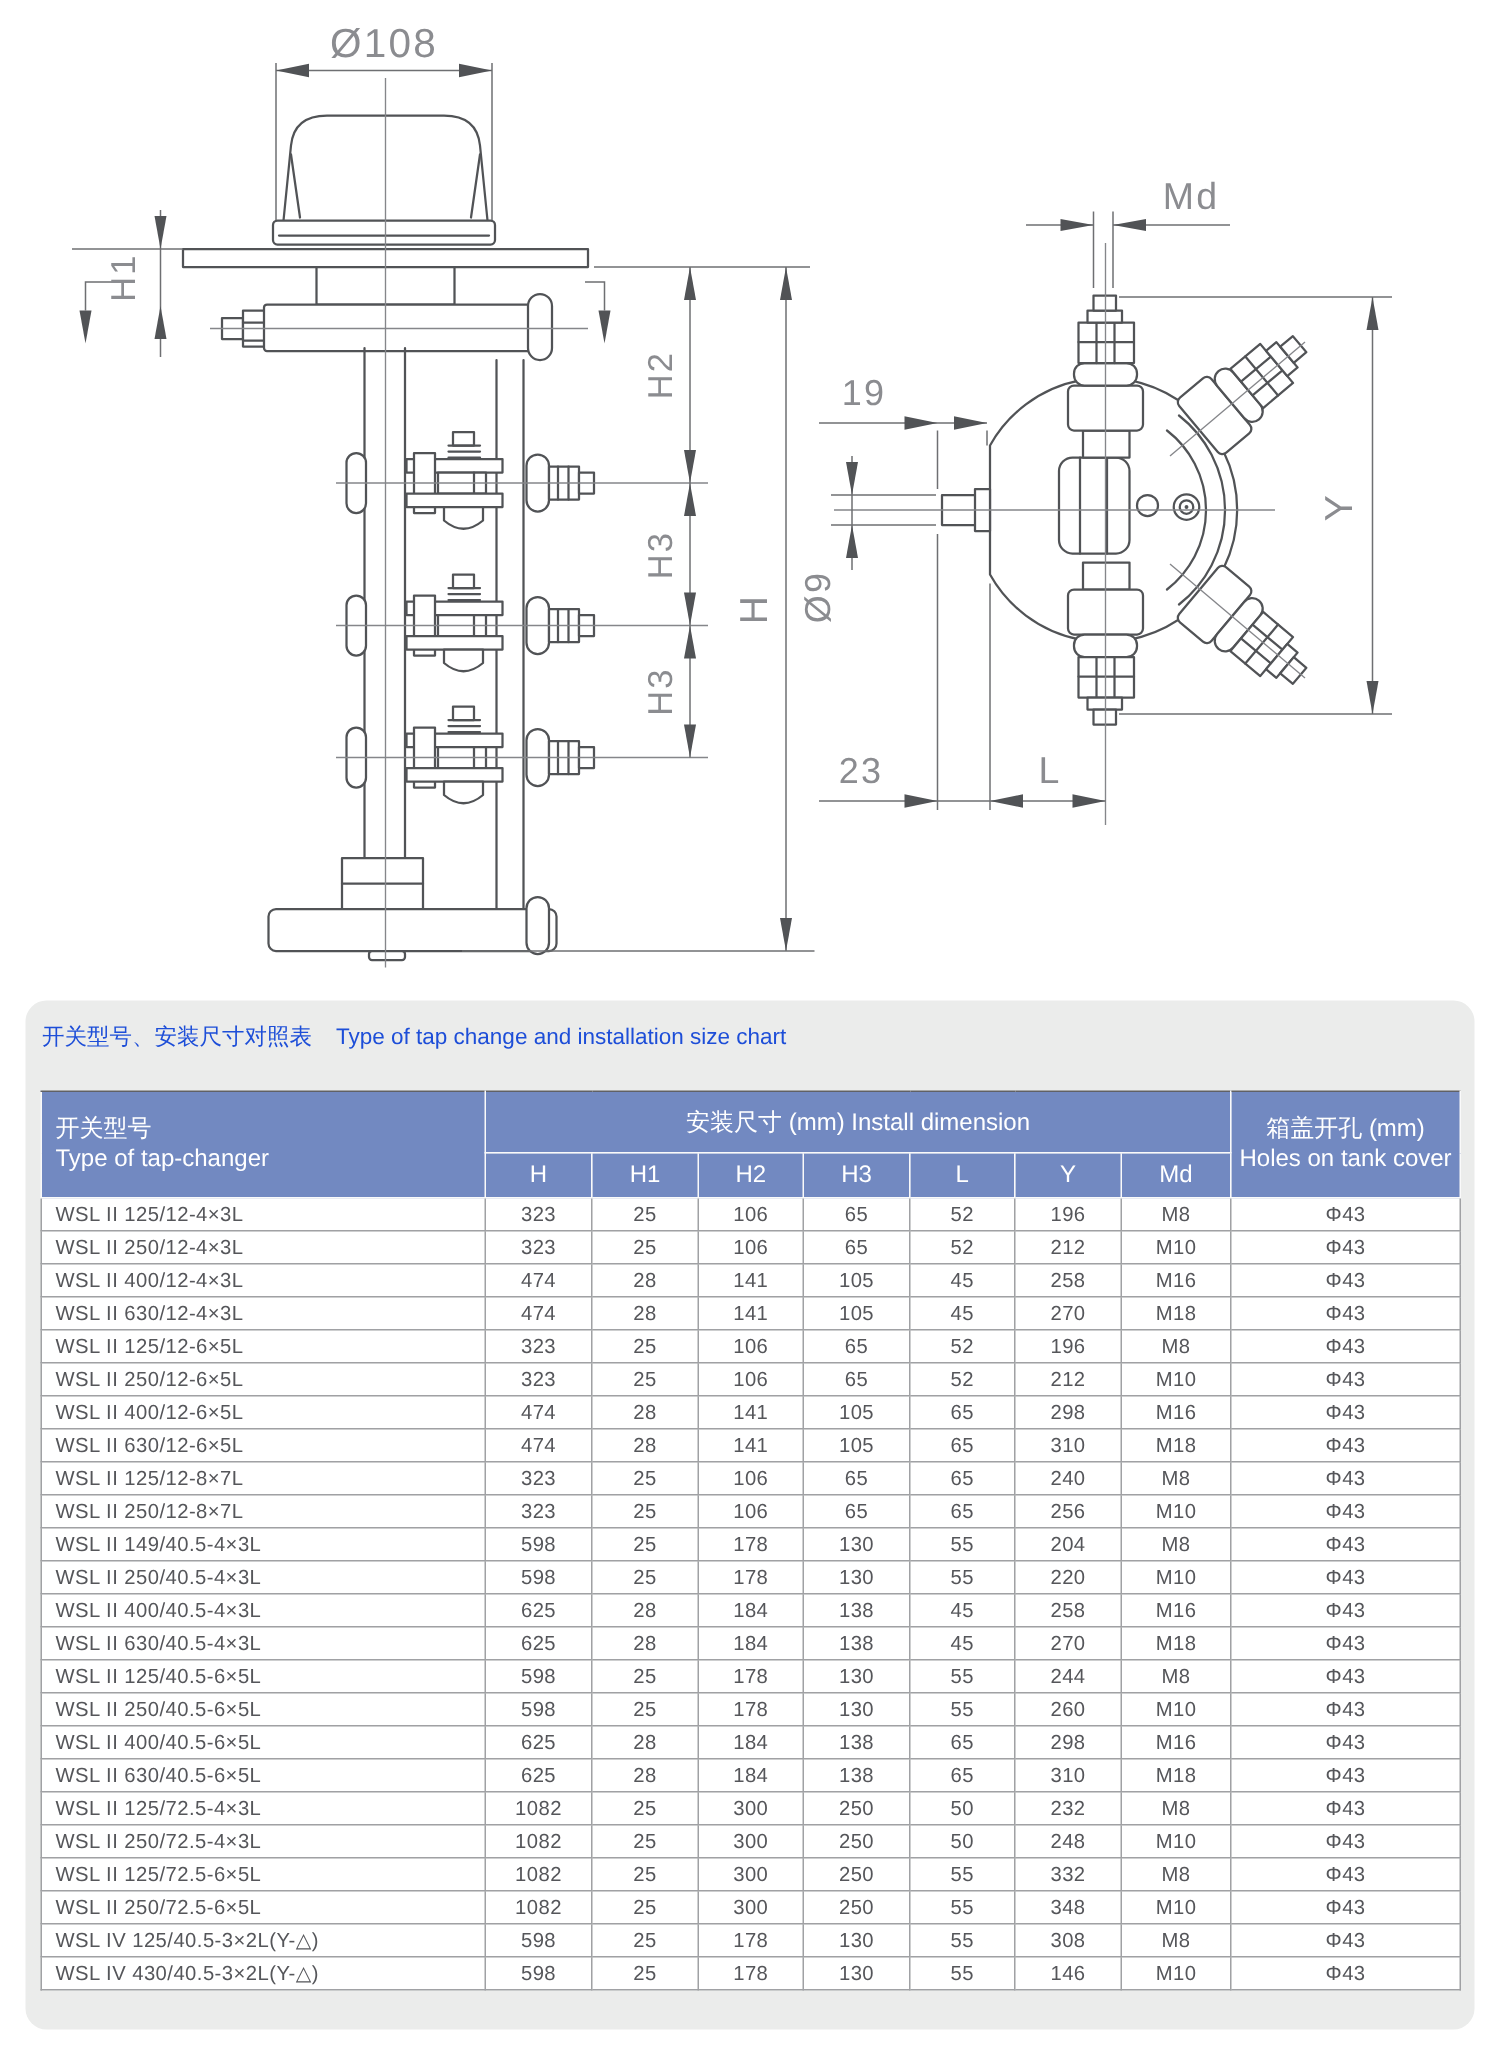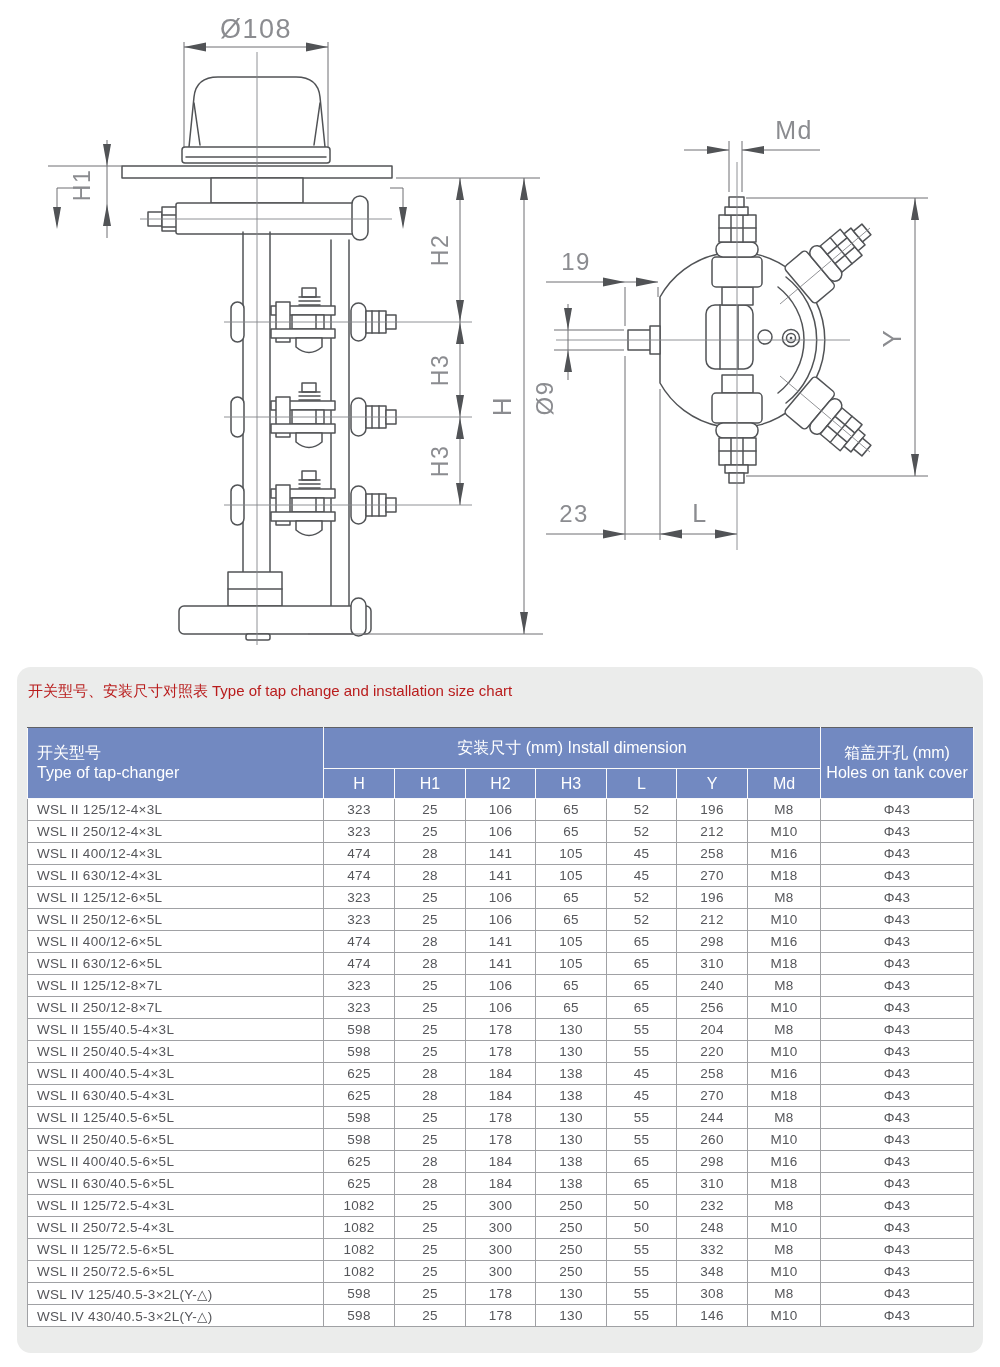--- a/index.html
+++ b/index.html
@@ -20,22 +20,22 @@
   #drawing-svg{position:absolute;left:0;top:0;}
   .ln{stroke:var(--line);stroke-width:1.5;fill:none;stroke-linejoin:round;stroke-linecap:round;}
   .lnw{stroke:var(--line);stroke-width:1.5;fill:#ffffff;stroke-linejoin:round;}
   .cl{stroke:#85868a;stroke-width:0.9;fill:none;}
   .dim{stroke:var(--dimline);stroke-width:1;fill:none;}
   .arr{fill:var(--line);stroke:none;}
   .dimtxt{fill:var(--dimtext);font-family:"Liberation Sans","DejaVu Sans",sans-serif;letter-spacing:1.5px;}
 
   .panel{position:absolute;left:17px;top:667px;width:966px;height:686px;
     background:var(--panel-bg);border-radius:14px;}
-  .section-title{position:absolute;left:11px;top:15px;font-size:15px;color:#b91c1c;
-    display:flex;gap:4px;align-items:baseline;white-space:nowrap;}
+  .section-title{position:absolute;left:11px;top:15px;font-size:15px;color:#1d4ed8;
+    display:flex;gap:16px;align-items:baseline;white-space:nowrap;}
 
   table.spec{position:absolute;left:10px;top:60px;width:946px;border-collapse:collapse;
     table-layout:fixed;font-size:13.5px;color:var(--bodytext);
     border:1.5px solid var(--outerborder);}
   table.spec th{background:var(--header-bg);color:#ffffff;font-weight:normal;
     border:1px solid #fafafa;font-size:16px;}
   th.model-head{text-align:left;padding-left:9px;line-height:1.25;height:28px;}
   th.install-head{height:41px;text-align:center;}
   th.holes-head{text-align:center;line-height:1.25;}
   th.sub{height:30px;text-align:center;}
@@ -436,21 +436,21 @@
             <td>323</td>
             <td>25</td>
             <td>106</td>
             <td>65</td>
             <td>65</td>
             <td>256</td>
             <td>M10</td>
             <td>Φ43</td>
           </tr>
           <tr>
-            <td class="model">WSL II 155/40.5-4×3L</td>
+            <td class="model">WSL II 149/40.5-4×3L</td>
             <td>598</td>
             <td>25</td>
             <td>178</td>
             <td>130</td>
             <td>55</td>
             <td>204</td>
             <td>M8</td>
             <td>Φ43</td>
           </tr>
           <tr>

